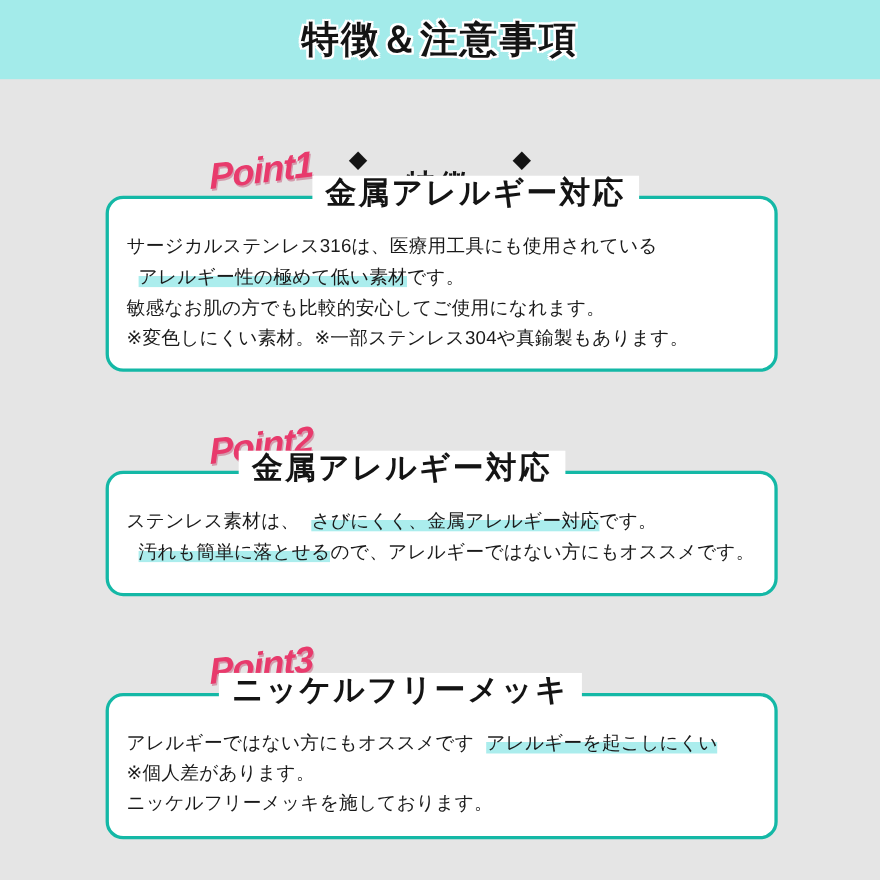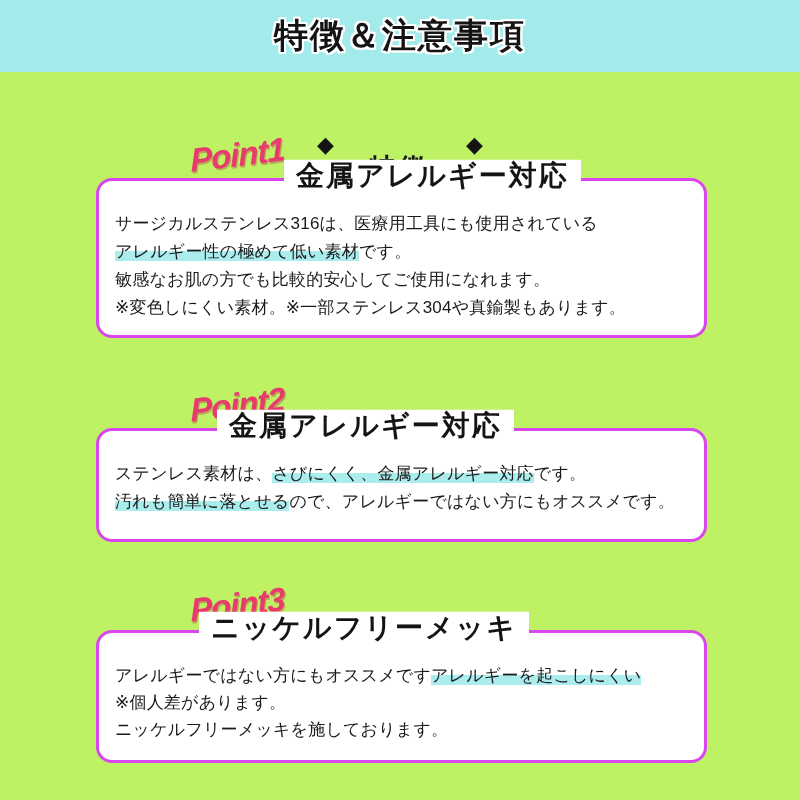--- a/index.html
+++ b/index.html
@@ -1,21 +1,21 @@
 <!DOCTYPE html>
 <html style="--band: #a3ebea; --accent: #e83a6c; --hl: #abeded;"><head>
 <meta charset="utf-8">
 <style>
   * { margin:0; padding:0; box-sizing:border-box; }
   html,body { background:#ffffff; }
   body { font-family:"Liberation Sans","DejaVu Sans",sans-serif; }
   .page {
     position:relative;
     width:800px; height:800px;
-    background:#bef264;
+    background:#e5e5e5;
     overflow:hidden;
     margin:0 auto;
   }
 
   
   .header-band {
     position:absolute; left:0; top:0;
     width:800px; height:72px;
     background:var(--band, #a3ebea);
     display:flex; align-items:center; justify-content:center;
@@ -50,21 +50,21 @@
     text-shadow:1px 2px 0 rgba(180,20,70,0.35);
     white-space:nowrap;
   }
   .point1-label { left:190px; top:136px; }
   .point2-label { left:190px; top:386px; }
   .point3-label { left:190px; top:586px; }
 
   
   .feature-box {
     position:absolute; left:96px; width:611px;
-    border:3px solid #d946ef;
+    border:3px solid #14b8a6;
     border-radius:16px;
     background:#ffffff;
   }
   .box1 { top:178px; height:160px; }
   .box2 { top:428px; height:114px; }
   .box3 { top:630px; height:133px; }
 
   .box-title {
     position:absolute; top:0;
     transform:translateY(-66%);
@@ -80,20 +80,21 @@
 
   .box-content { padding:29px 16px 10px 16px; }
   .line {
     font-size:17px; font-weight:normal; color:#1a1a1a;
     line-height:28px; letter-spacing:0.2px;
     white-space:nowrap;
   }
   .box3 .line { line-height:27px; }
   .hl {
     background-image:linear-gradient(to bottom, transparent 45%, var(--hl, #abeded) 45%, var(--hl, #abeded) 100%);
+    margin-left:11px;
   }
 </style>
 </head>
 <body>
 
 <div class="page">
 
   <div class="header-band">
     <div class="header-title">特徴＆注意事項</div>
   </div>

